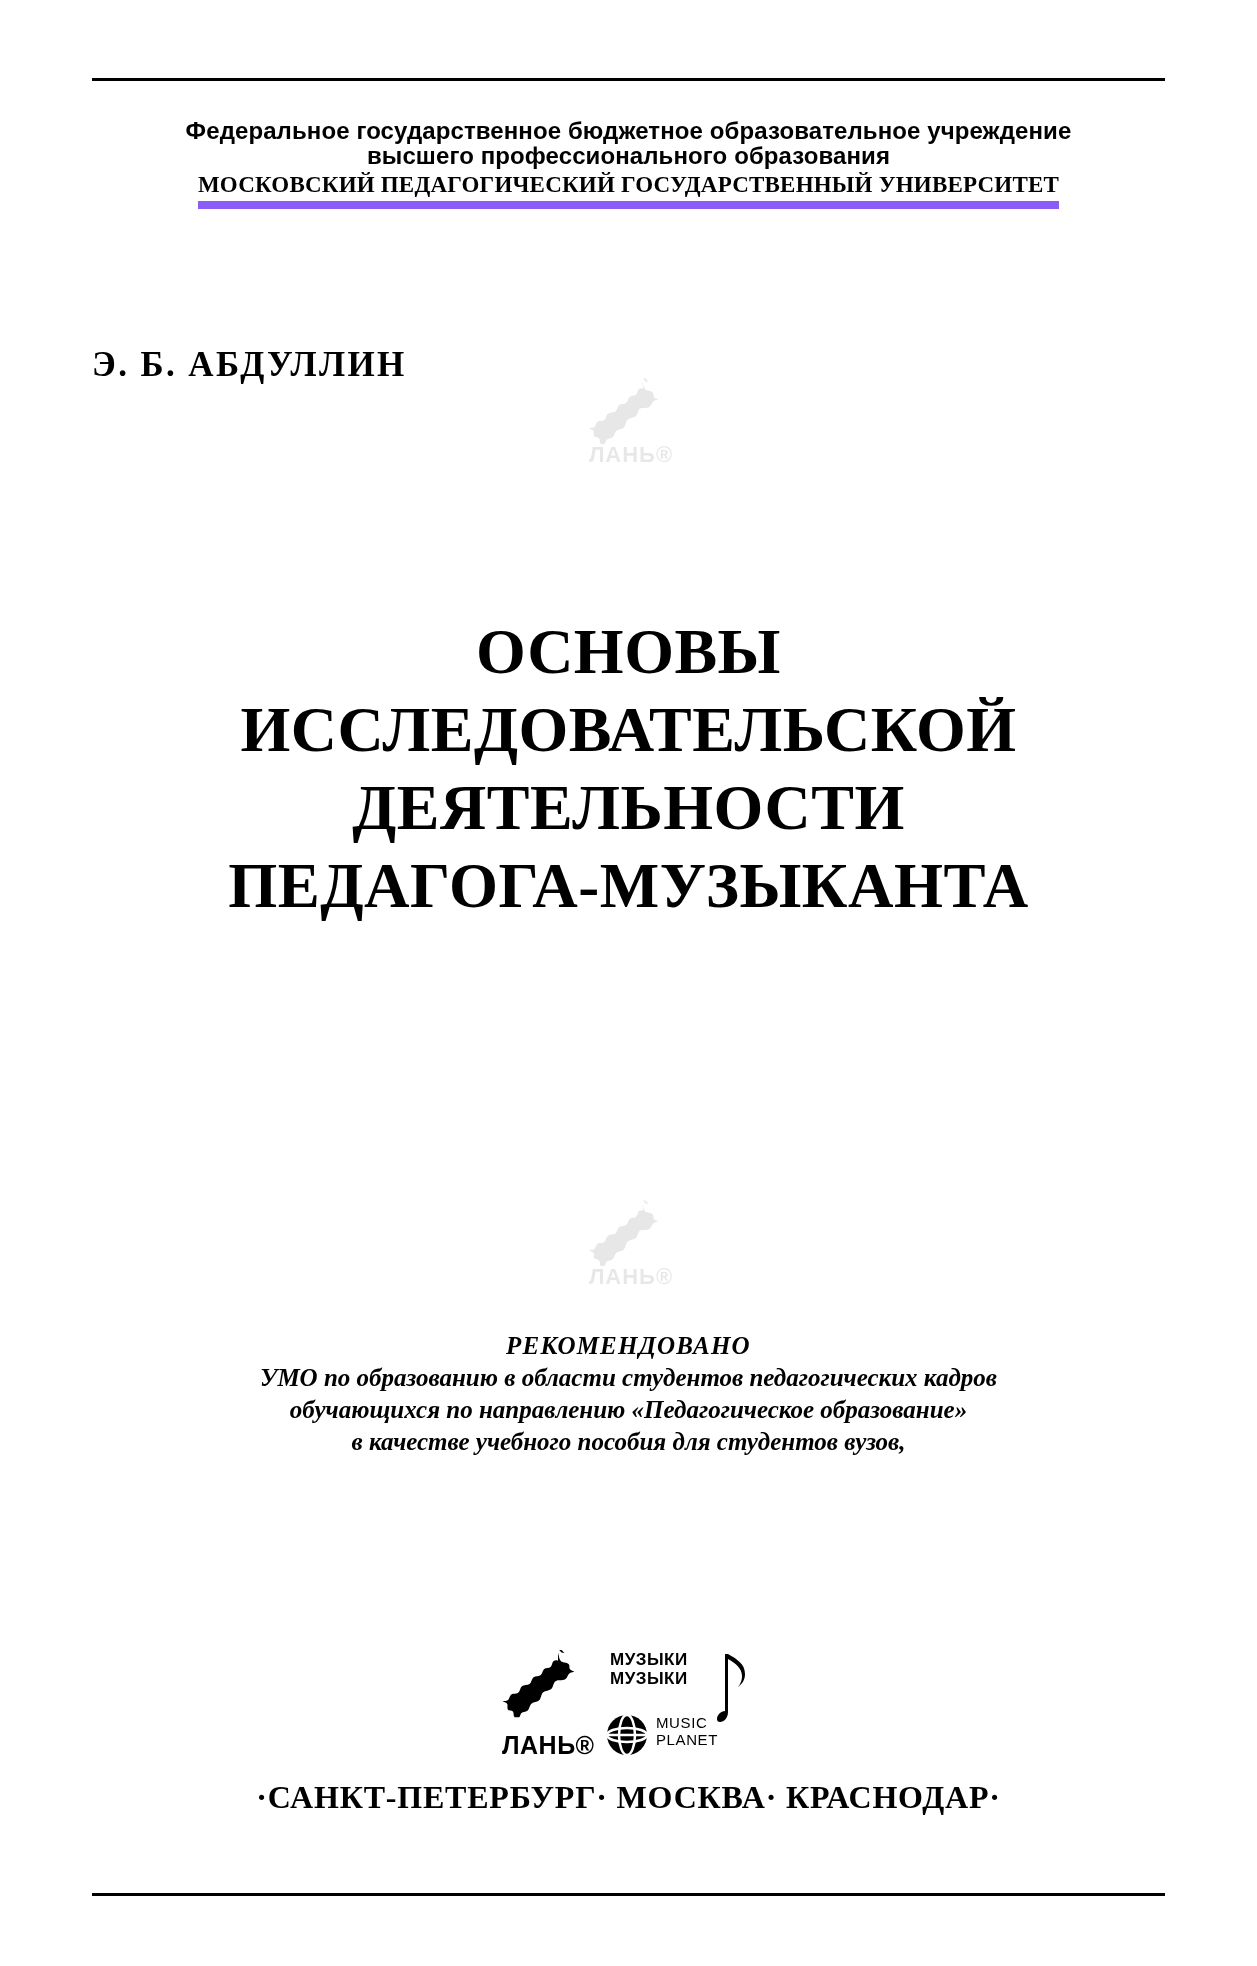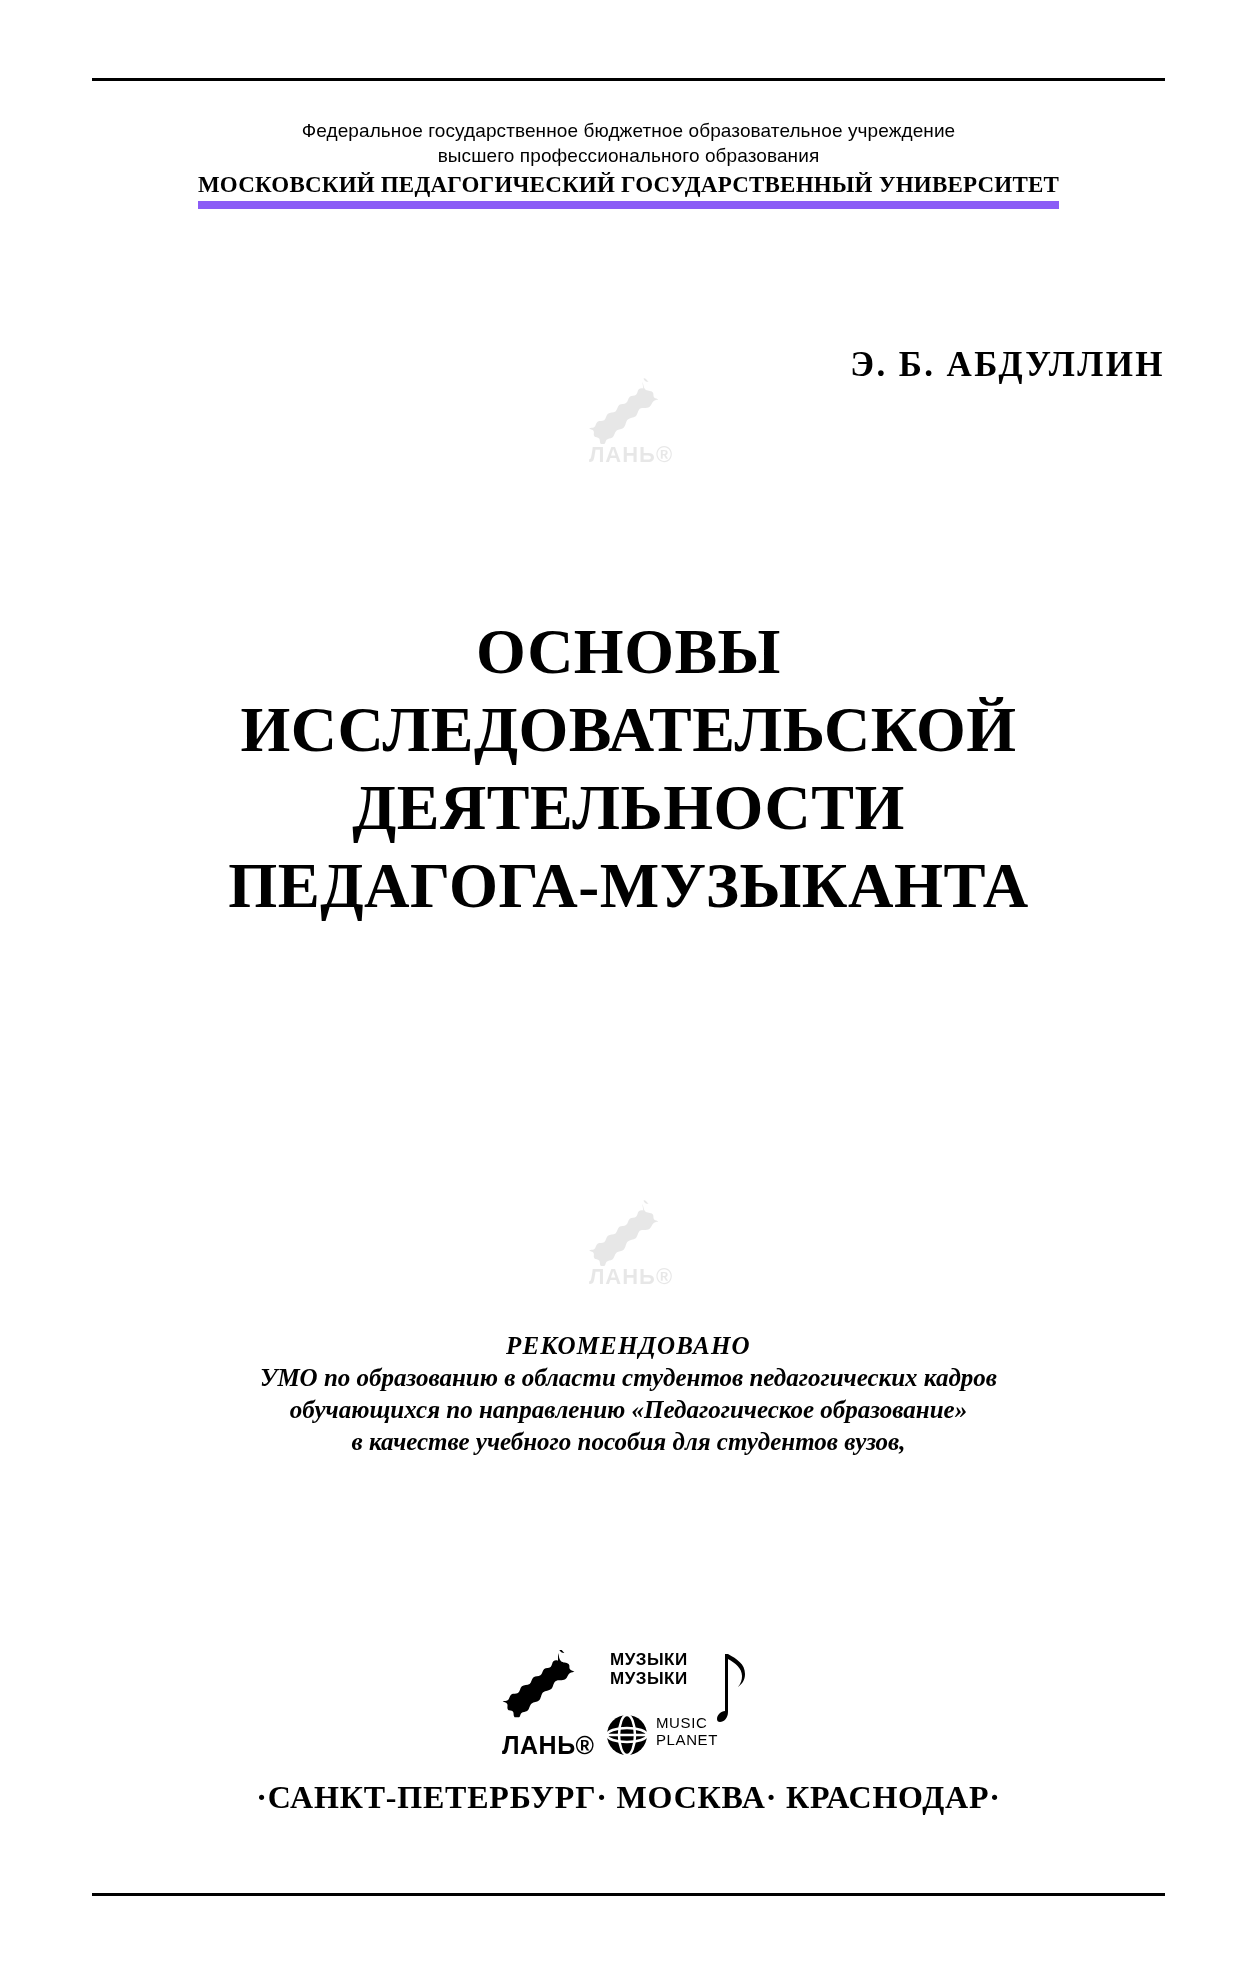--- a/index.html
+++ b/index.html
@@ -46,22 +46,22 @@
   .inst-block {
     position: absolute;
     left: 92px;
     top: 118px;
     width: 1073px;
     text-align: center;
   }
   .inst-line1,
   .inst-line2 {
     font-family: "Liberation Sans", sans-serif;
-    font-weight: normal;
-    font-size: 19px;
+    font-weight: bold;
+    font-size: 24px;
     line-height: 25px;
     letter-spacing: 0.1px;
   }
   .inst-univ-wrap {
     display: inline-block;
     border-bottom: 8px solid #8b5cf6;
     padding-bottom: 3px;
     margin-top: 3px;
   }
   .inst-univ {
@@ -71,21 +71,21 @@
     line-height: 27px;
     letter-spacing: 0.2px;
   }
 
   
   .author {
     position: absolute;
     left: 92px;
     top: 345px;
     width: 1073px;
-    text-align: right;
+    text-align: left;
     font-family: "Liberation Serif", serif;
     font-weight: bold;
     font-size: 35px;
     letter-spacing: 2.4px;
   }
 
   
   .watermark {
     position: absolute;
     opacity: 0.09;

